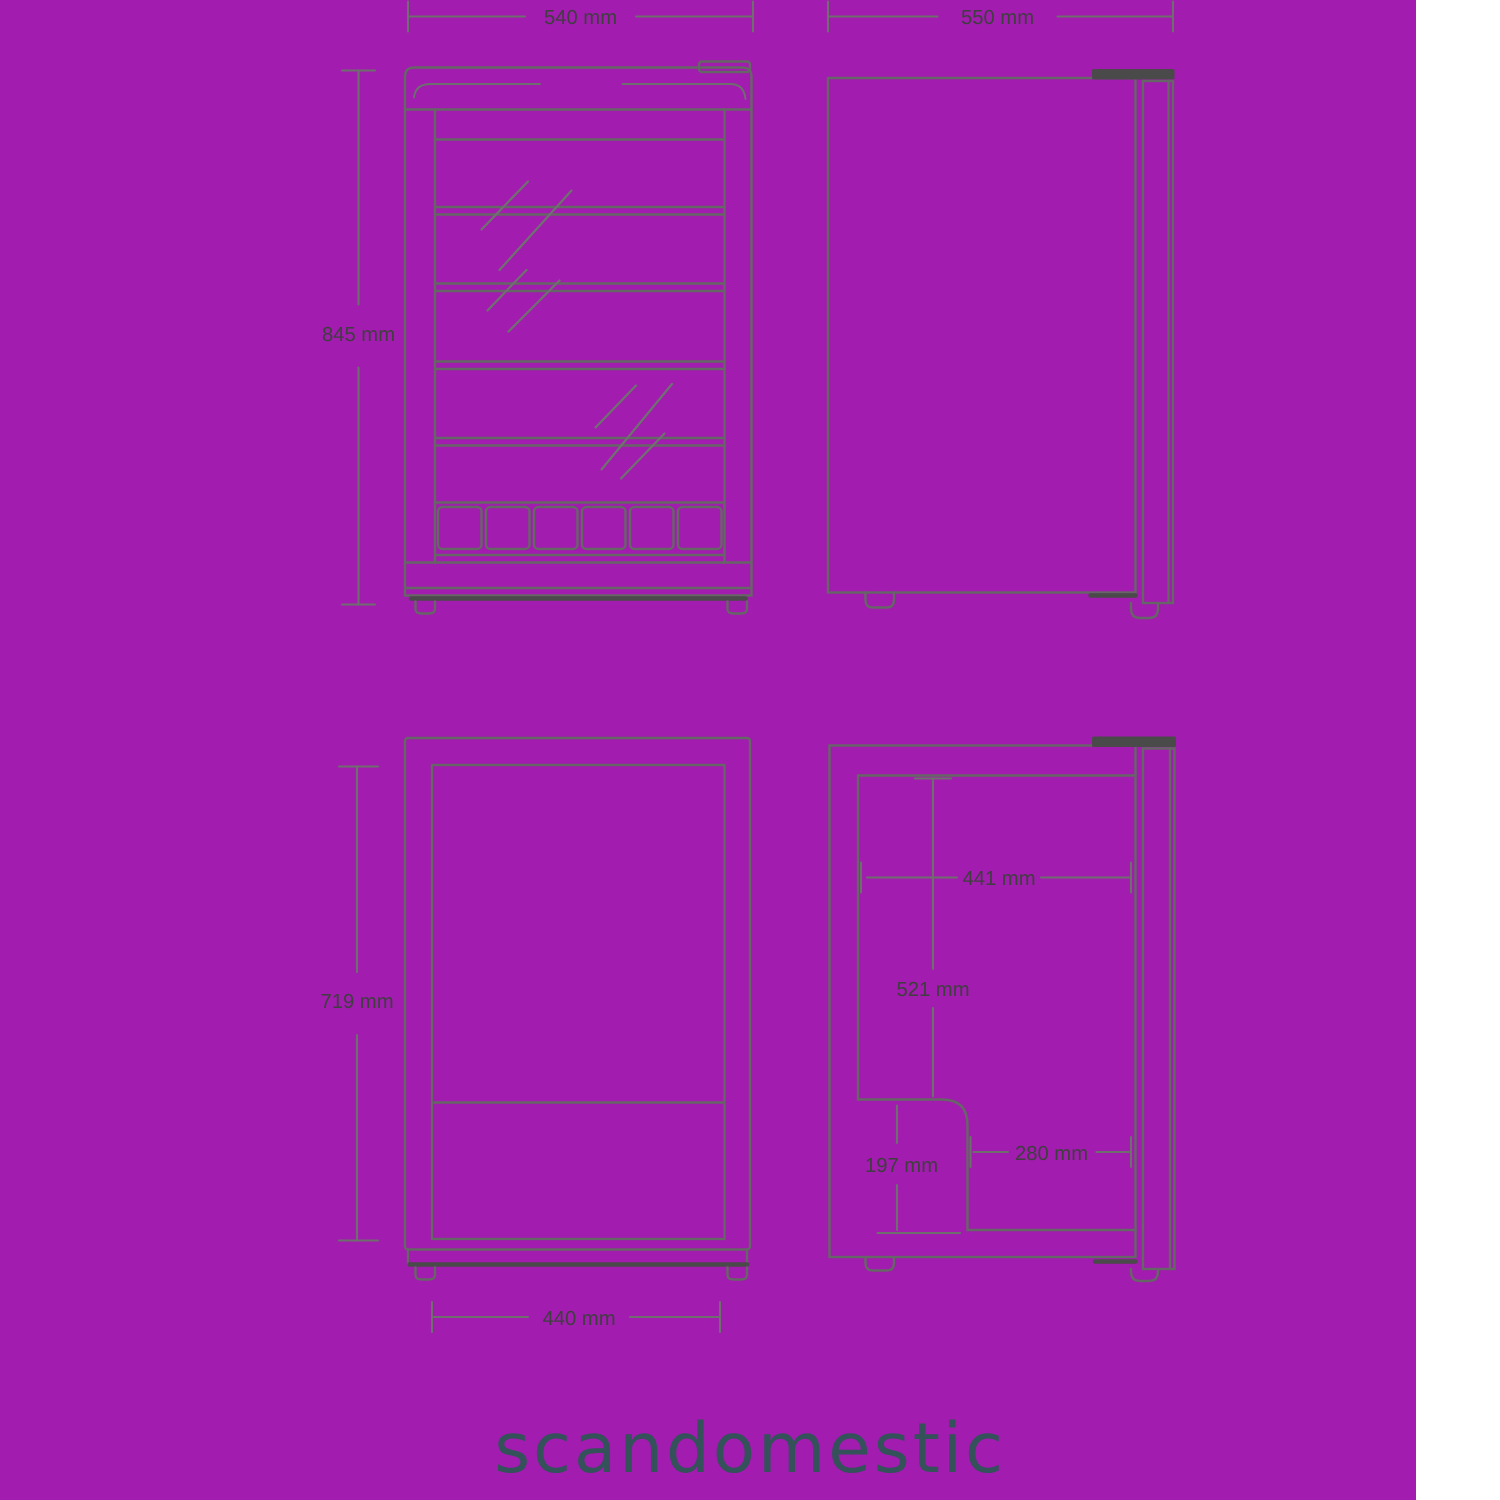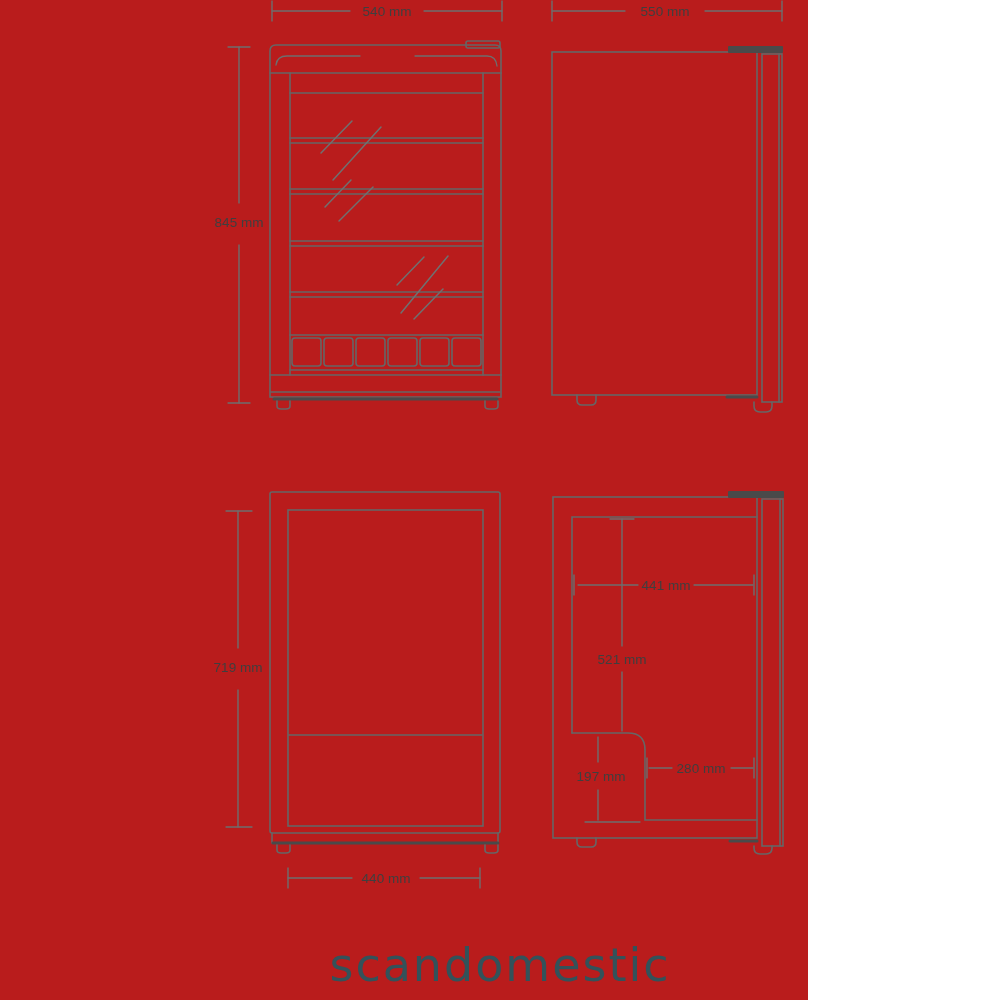--- a/index.html
+++ b/index.html
@@ -1,16 +1,16 @@
 <!DOCTYPE html>
 <html><head>
 <meta charset="utf-8">
 <style>
   html,body{margin:0;padding:0;background:#ffffff;}
-  .canvas{position:relative;width:808px;height:1000px;background:#b91c1c;overflow:hidden;
+  .canvas{position:relative;width:944px;height:1000px;background:#a21caf;overflow:hidden;
           font-family:"Liberation Sans", sans-serif;}
   svg{position:absolute;left:0;top:0;}
   .ln{stroke:#666666;stroke-width:1.6;fill:none;stroke-linecap:round;}
   .lnthin{stroke:#6e6e6e;stroke-width:1.3;fill:none;stroke-linecap:round;}
   .lnrefl{stroke:#707070;stroke-width:1.5;fill:none;stroke-linecap:round;}
   .thick{stroke:#4a4a4a;stroke-width:3;fill:none;stroke-linecap:round;}
   .filldark{fill:#4a4a4a;stroke:none;}
   .dim{stroke:#6e6e6e;stroke-width:1.4;fill:none;stroke-linecap:round;}
   .dimtxt{fill:#3f3f3f;font-size:13.5px;font-family:"Liberation Sans",sans-serif;}
   .logo{font-family:"DejaVu Sans","Liberation Sans",sans-serif;font-size:46px;

